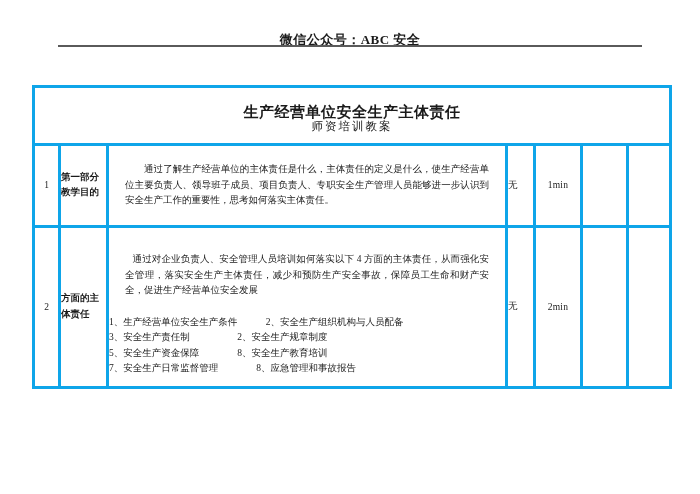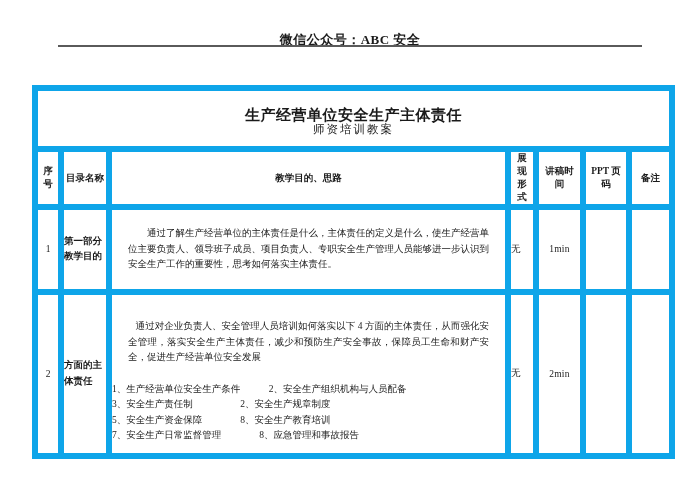--- a/index.html
+++ b/index.html
@@ -42,21 +42,21 @@
     top: 85px;
     width: 637px;
     border-collapse: collapse;
     table-layout: fixed;
   }
   .doc-table {
     border: 1px solid #7f7f7f;
     border-bottom-width: 2px;
   }
   .doc-table td, .doc-table th {
-    border: 6px solid #0ea5e9;
+    border: 3px solid #0ea5e9;
     padding: 0;
     font-size: 9.5px;
     vertical-align: middle;
     overflow: hidden;
   }
   
   .title-cell {
     text-align: center;
     height: 55px;
     vertical-align: top;
@@ -141,29 +141,20 @@
     </colgroup>
 
     <tbody>
         <tr>
       <td class="title-cell" colspan="7">
         <div class="doc-title">生产经营单位安全生产主体责任</div>
         <div class="doc-subtitle">师资培训教案</div>
       </td>
     </tr>
 
-    <tr class="head-row">
-      <th>序号</th>
-      <th>目录名称</th>
-      <th>教学目的、思路</th>
-      <th>展现形式</th>
-      <th>讲稿时间</th>
-      <th>PPT 页码</th>
-      <th>备注</th>
-    </tr>
 
     <tr class="row-1">
       <td class="c-no">1</td>
       <td class="c-sec">第一部分教学目的</td>
       <td class="c-content">
         <p class="para indent-2">通过了解生产经营单位的主体责任是什么，主体责任的定义是什么，使生产经营单位主要负责人、领导班子成员、项目负责人、专职安全生产管理人员能够进一步认识到安全生产工作的重要性，思考如何落实主体责任。</p>
       </td>
       <td class="c-form">无</td>
       <td class="c-time">1min</td>
       <td></td>

